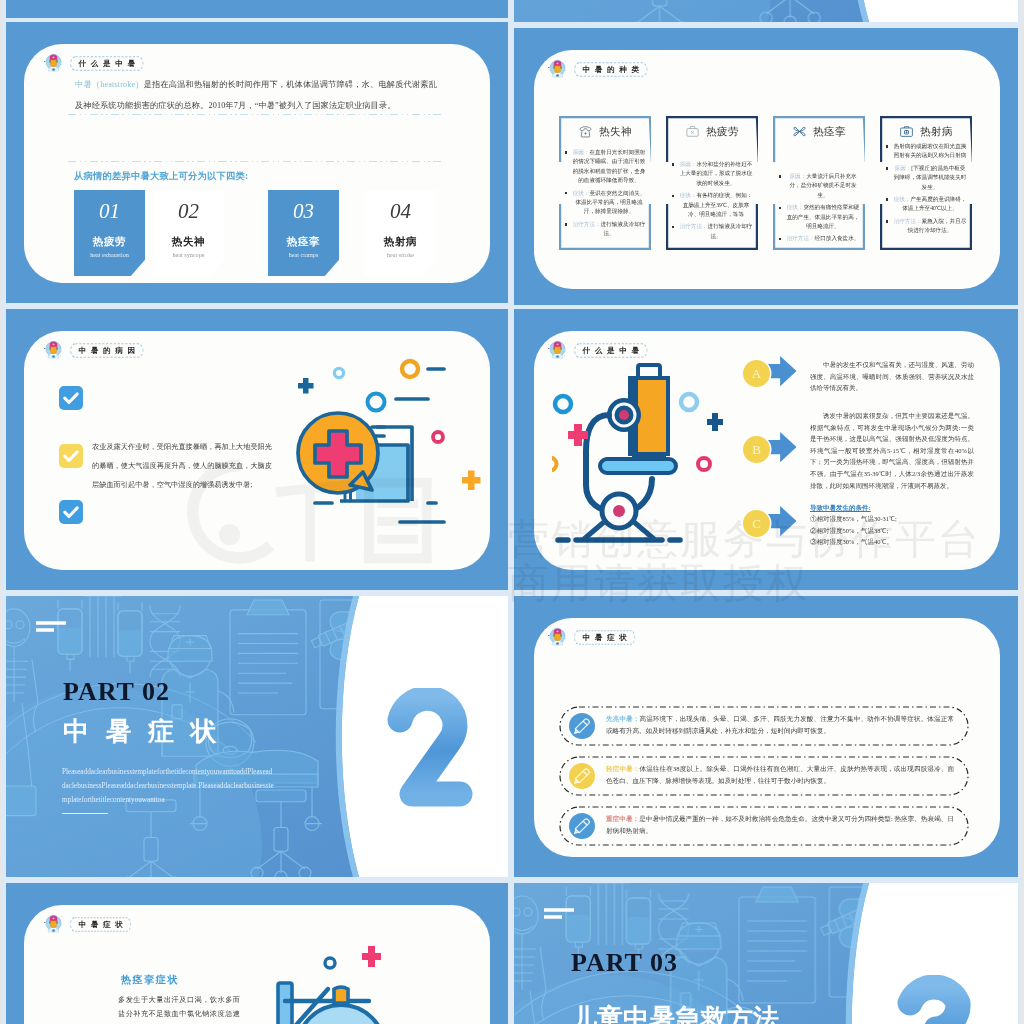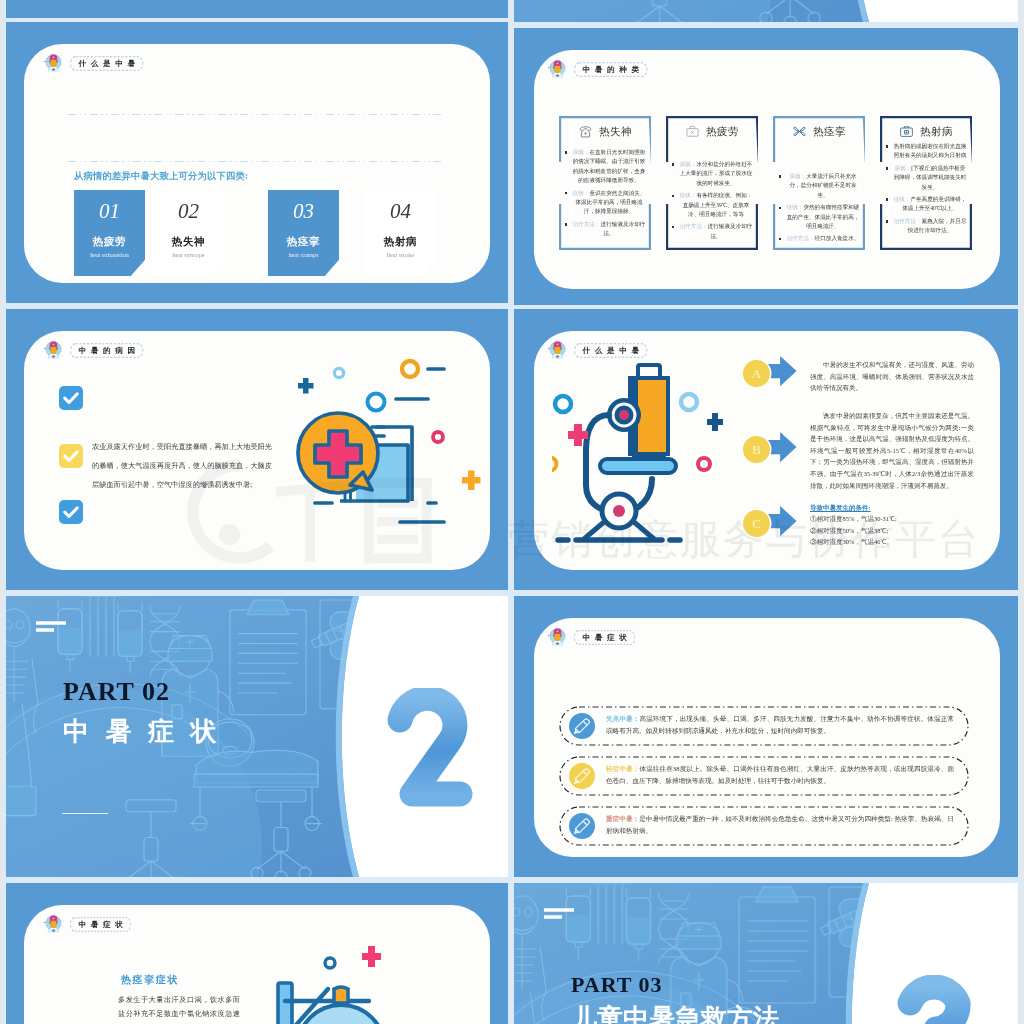--- a/index.html
+++ b/index.html
@@ -307,20 +307,23 @@
           </svg>
         </span>
     <span class="pill">
           <svg viewBox="0 0 100 15" preserveAspectRatio="none">
             <rect x="0.8" y="0.8" width="98.4" height="13.4" rx="6.7" fill="none" stroke="#9fc7e4" stroke-width="1.1" stroke-dasharray="3 2.2"></rect>
           </svg>
           <span>什 么 是 中 暑</span>
         </span>
   </div>
 
+  <div class="s1body" style="left:69px;top:52px;width:362px;">
+    <span class="lead">中暑（heatstroke）</span><span>是指在高温和热辐射的长时间作用下，机体体温调节障碍，水、电解质代谢紊乱及神经系统功能损害的症状的总称。2010年7月，“中暑”被列入了国家法定职业病目录。</span>
+  </div>
   <div class="dashrule" style="left:62px;top:92px;width:376px;"></div>
 
   <div class="dashrule" style="left:62px;top:139px;width:376px;"></div>
 
   <div class="s1sub" style="left:68px;top:148px;">从病情的差异中暑大致上可分为以下四类:</div>
 
   <div class="card fill" style="left:68px;top:168px;">
     <div class="sheet"></div>
     <div class="num">01</div>
     <div class="cn">热疲劳</div>
@@ -800,20 +803,21 @@
               <stop offset="100%" stop-color="#72b1e6"></stop>
             </linearGradient>
           </defs>
       <path d="M16 32 a28 28 0 0 1 53 -5 a27 27 0 0 1 -4 27 L28 106 H76" fill="none" stroke="url(#ng2)" stroke-width="25" stroke-linecap="round" stroke-linejoin="round"></path>
     </svg>
     <svg class="hmark" style="left:30px;top:24px;width:32px;height:14px;" viewBox="0 0 32 14">
       <path d="M0 3 H30 M0 10 H18" stroke="#ffffff" stroke-width="3.4" stroke-linecap="butt"></path>
         </svg>
     <div class="plabel" style="left:57px;top:81px;font-size:26px;">PART 02</div>
     <div class="ptitle" style="left:57px;top:118px;font-size:26px;letter-spacing:5px;">中 暑 症 状</div>
+    <div class="pbody" style="left:56px;top:169px;width:212px;">PleaseaddaclearbusinesstemplateforthetitlecontentyouwanttoaddPleaseaddaclebusinessPleaseaddaclearbusinesstemplate Pleaseaddaclearbusinesstemplateforthetitlecontentyouwanttoa</div>
     <div class="uline" style="left:56px;top:217px;width:46px;"></div>
   </div>
 </div>
 
 <div class="slide" style="left:514px;top:596px;width:504px;height:281px;">
   <div class="panel" style="left:20px;top:22px;width:466px;height:239px;border-radius:38px;"></div>
 
   <div class="shead" style="left:34px;top:30px;">
     <span>
           <svg class="doc-ic" viewBox="0 0 24 26">
@@ -1105,27 +1109,28 @@
         <stop offset="0" stop-color="#7fbaea"></stop>
               <stop offset="55%" stop-color="#4e96d7"></stop>
               <stop offset="100%" stop-color="#72b1e6"></stop>
             </linearGradient>
           </defs>
       <path d="M18 28 a26 26 0 0 1 48 0 a24 24 0 0 1 -22 26 a26 26 0 0 1 24 28 a28 28 0 0 1 -53 8" fill="none" stroke="url(#ng3)" stroke-width="25" stroke-linecap="round" stroke-linejoin="round"></path>
     </svg>
     <svg class="hmark" style="left:30px;top:24px;width:32px;height:14px;" viewBox="0 0 32 14">
       <path d="M0 3 H30 M0 10 H18" stroke="#ffffff" stroke-width="3.4" stroke-linecap="butt"></path>
         </svg>
-    <div class="plabel" style="left:57px;top:89px;font-size:22px;">PART 03</div>
+    <div class="plabel" style="left:57px;top:65px;font-size:26px;">PART 03</div>
     <div class="ptitle" style="left:57px;top:118px;font-size:26px;letter-spacing:0px;">儿童中暑急救方法</div>
   </div>
 </div>
 
 <div class="wm" style="left:0;top:0;width:1024px;height:1024px;overflow:hidden;">
   <div class="wmtext" style="position:absolute;left:508px;top:472px;font-size:41px;letter-spacing:2px;">营销创意服务与协作平台</div>
+  <div class="wmtext" style="position:absolute;left:508px;top:516px;font-size:41px;letter-spacing:2px;">商用请获取授权</div>
   <svg style="position:absolute;left:178px;top:452px;width:258px;height:122px;opacity:.62;mix-blend-mode:multiply" viewBox="0 0 290 135">
     <g fill="none" stroke="#eceeee" stroke-width="13">
       <path d="M70 14 A52 52 0 1 0 104 104"></path>
     </g>
     <circle cx="58" cy="92" r="12" fill="#eceeee"></circle>
     <g fill="#eceeee">
       <rect x="110" y="34" width="88" height="11" transform="rotate(-6 154 39)"></rect>
       <rect x="143" y="44" width="11" height="78"></rect>
       <rect x="209" y="28" width="11" height="96"></rect>
       <rect x="209" y="28" width="76" height="11"></rect>

